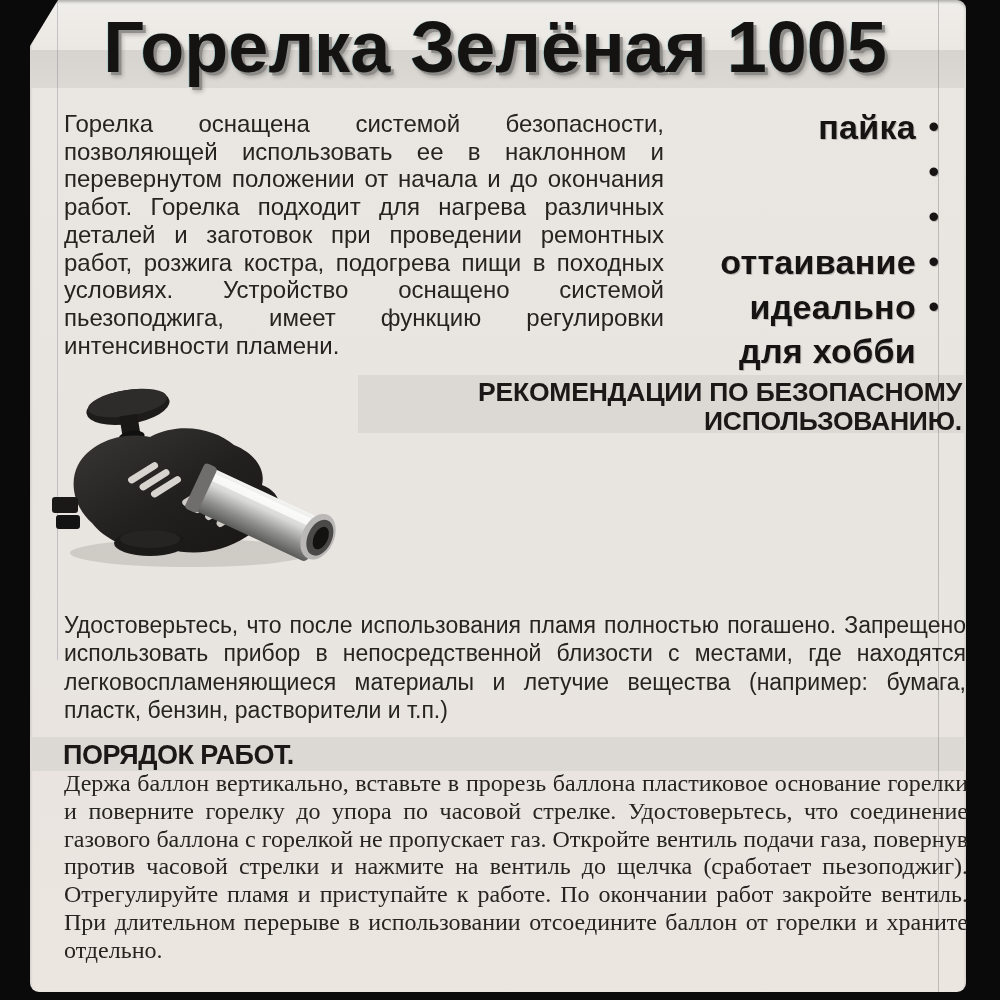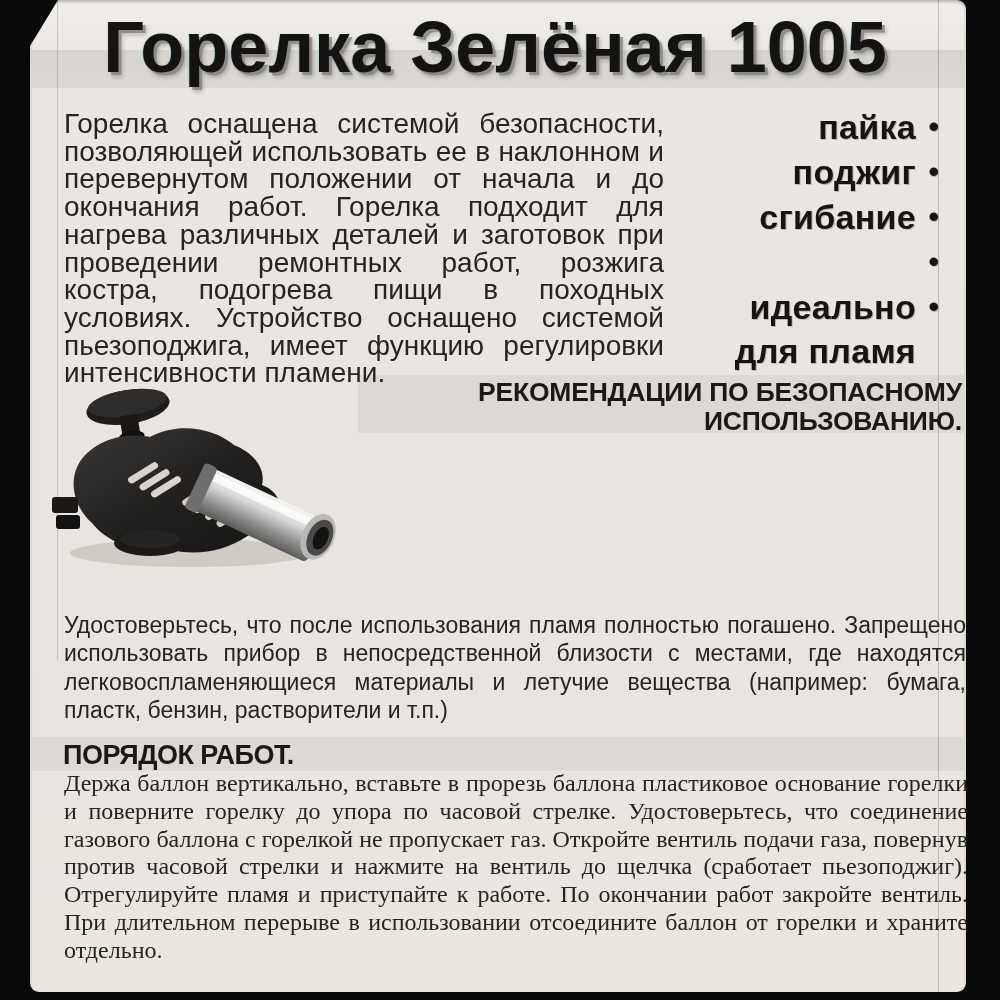--- a/index.html
+++ b/index.html
@@ -33,21 +33,21 @@
     position:absolute;left:0;right:6px;top:6px;
     text-align:center;
     font-size:72px;font-weight:700;letter-spacing:0px;
     color:#141312;
     transform:scaleX(1.0);
     white-space:nowrap;
     text-shadow:3px 3px 0 rgba(130,128,124,.75), -1px 0 0 rgba(0,160,190,.18), 4px 5px 4px rgba(0,0,0,.22);
   }
   .intro{
     position:absolute;left:34px;top:110px;width:600px;
-    font-size:28px;line-height:27.7px;color:#262320;
+    font-size:24px;line-height:27.7px;color:#262320;
     text-align:justify;text-align-last:left;
   }
   .features{
     position:absolute;right:24px;top:110px;width:290px;
     display:flex;flex-direction:column;align-items:flex-end;
   }
   .feature-row{
     display:flex;align-items:center;justify-content:flex-end;
     font-size:34px;font-weight:700;color:#151413;
     line-height:34px;margin-bottom:11px;letter-spacing:.3px;
@@ -98,36 +98,35 @@
   <div class="title">Горелка Зелёная 1005</div>
 
   <div class="intro">Горелка оснащена системой безопасности, позволяющей использовать ее в наклонном и перевернутом положении от начала и до окончания работ. Горелка подходит для нагрева различных деталей и заготовок при проведении ремонтных работ, розжига костра, подогрева пищи в походных условиях. Устройство оснащено системой пьезоподжига, имеет функцию регулировки интенсивности пламени.</div>
 
   <div class="features">
     <div class="feature-row">
       <span>пайка</span>
         <span class="dot">•</span>
     </div>
     <div class="feature-row">
-      <span>поджиг</span>
         <span class="dot">•</span>
     </div>
     <div class="feature-row">
-      <span>сгибание</span>
         <span class="dot">•</span>
     </div>
     <div class="feature-row">
+      <span>оттаивание</span>
         <span class="dot">•</span>
     </div>
     <div class="feature-row tight">
       <span>идеально</span>
         <span class="dot">•</span>
     </div>
     <div class="feature-row cont">
-      <span>для пламя</span>
+      <span>для хобби</span>
         <span class="dot"></span>
     </div>
   </div>
 
   <svg class="torch" viewBox="0 0 320 190" aria-hidden="true">
     <defs>
       <linearGradient id="chrome" x1="0" y1="0" x2="0" y2="1">
         <stop offset="0" stop-color="#f4f4f2"></stop>
         <stop offset="0.35" stop-color="#d9d9d7"></stop>
         <stop offset="0.7" stop-color="#8f8f8d"></stop>

